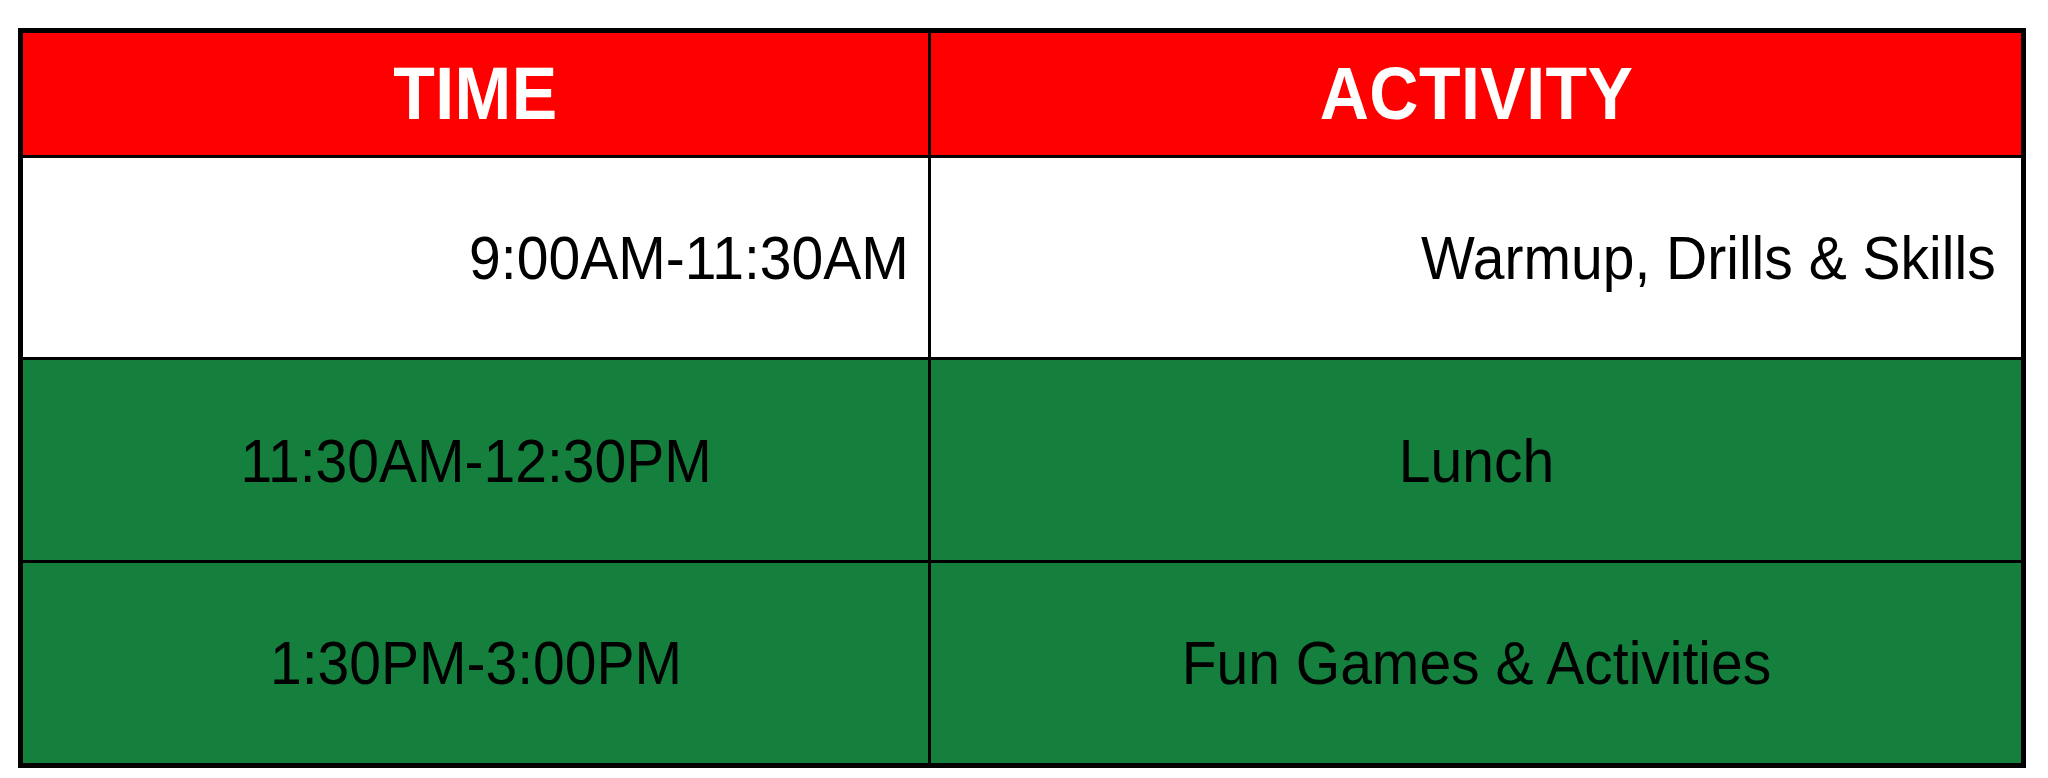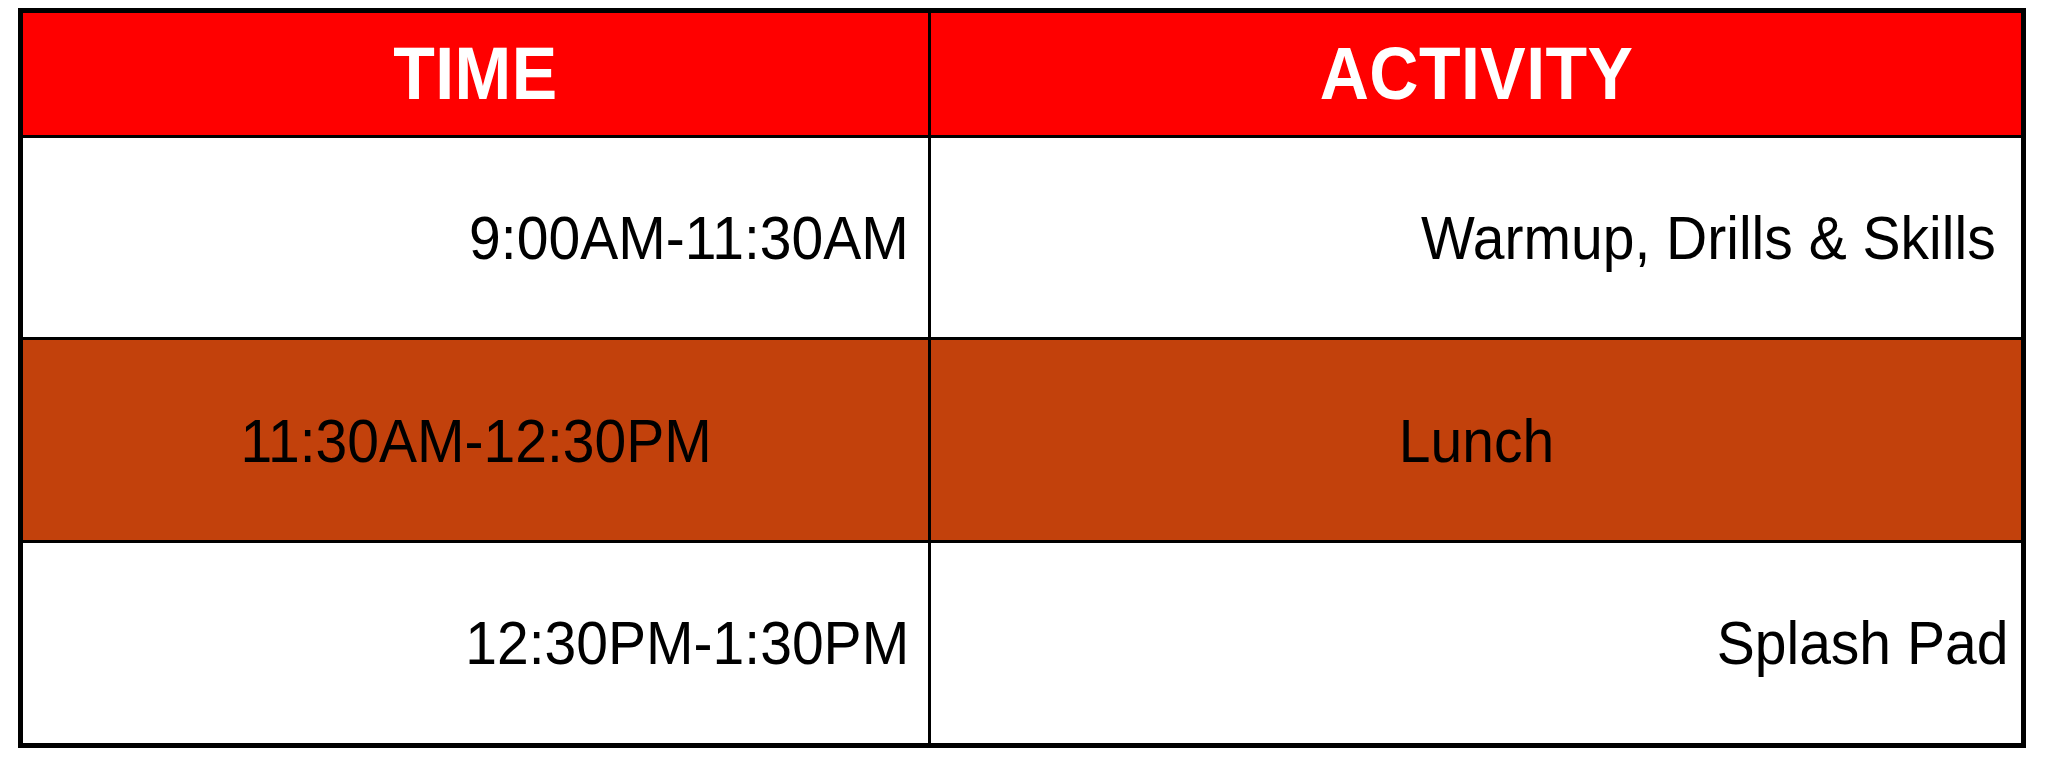--- a/index.html
+++ b/index.html
@@ -19,21 +19,21 @@
     width: 2048px;
     height: 778px;
     background: #ffffff;
     box-sizing: border-box;
   }
 
   
   .table-wrap {
     position: absolute;
     left: 18px;
-    top: 8px;
+    top: 28px;
     width: 2008px;
     height: 740px;
   }
 
   table.schedule {
     width: 100%;
     height: 100%;
     border-collapse: collapse;
     table-layout: fixed;
     background: #ffffff;
@@ -69,21 +69,21 @@
   }
 
   
   tbody tr td {
     font-size: 62px;
     font-weight: normal;
     height: 108px;
   }
 
   tbody tr.row-odd td  { background: #FFFFFF; text-align: right; }
-  tbody tr.row-even td { background: #c2410c; }
+  tbody tr.row-even td { background: #15803d; }
 
   
   td .cell-text,
   th .cell-text {
     display: inline-block;
     transform: scaleX(0.92);
     transform-origin: center center;
   }
 </style>
 </head>
@@ -116,24 +116,24 @@
           </td>
         </tr>
         <tr class="row-even">
           <td>
             <span class="cell-text">11:30AM-12:30PM</span>
           </td>
           <td>
             <span class="cell-text">Lunch</span>
           </td>
         </tr>
-        <tr class="row-odd">
+        <tr class="row-even">
           <td>
-            <span class="cell-text">12:30PM-1:30PM</span>
+            <span class="cell-text">1:30PM-3:00PM</span>
           </td>
           <td>
-            <span class="cell-text">Splash Pad</span>
+            <span class="cell-text">Fun Games &amp; Activities</span>
           </td>
         </tr>
       </tbody>
     </table>
   </div>
 </div>
 
 </body></html>

